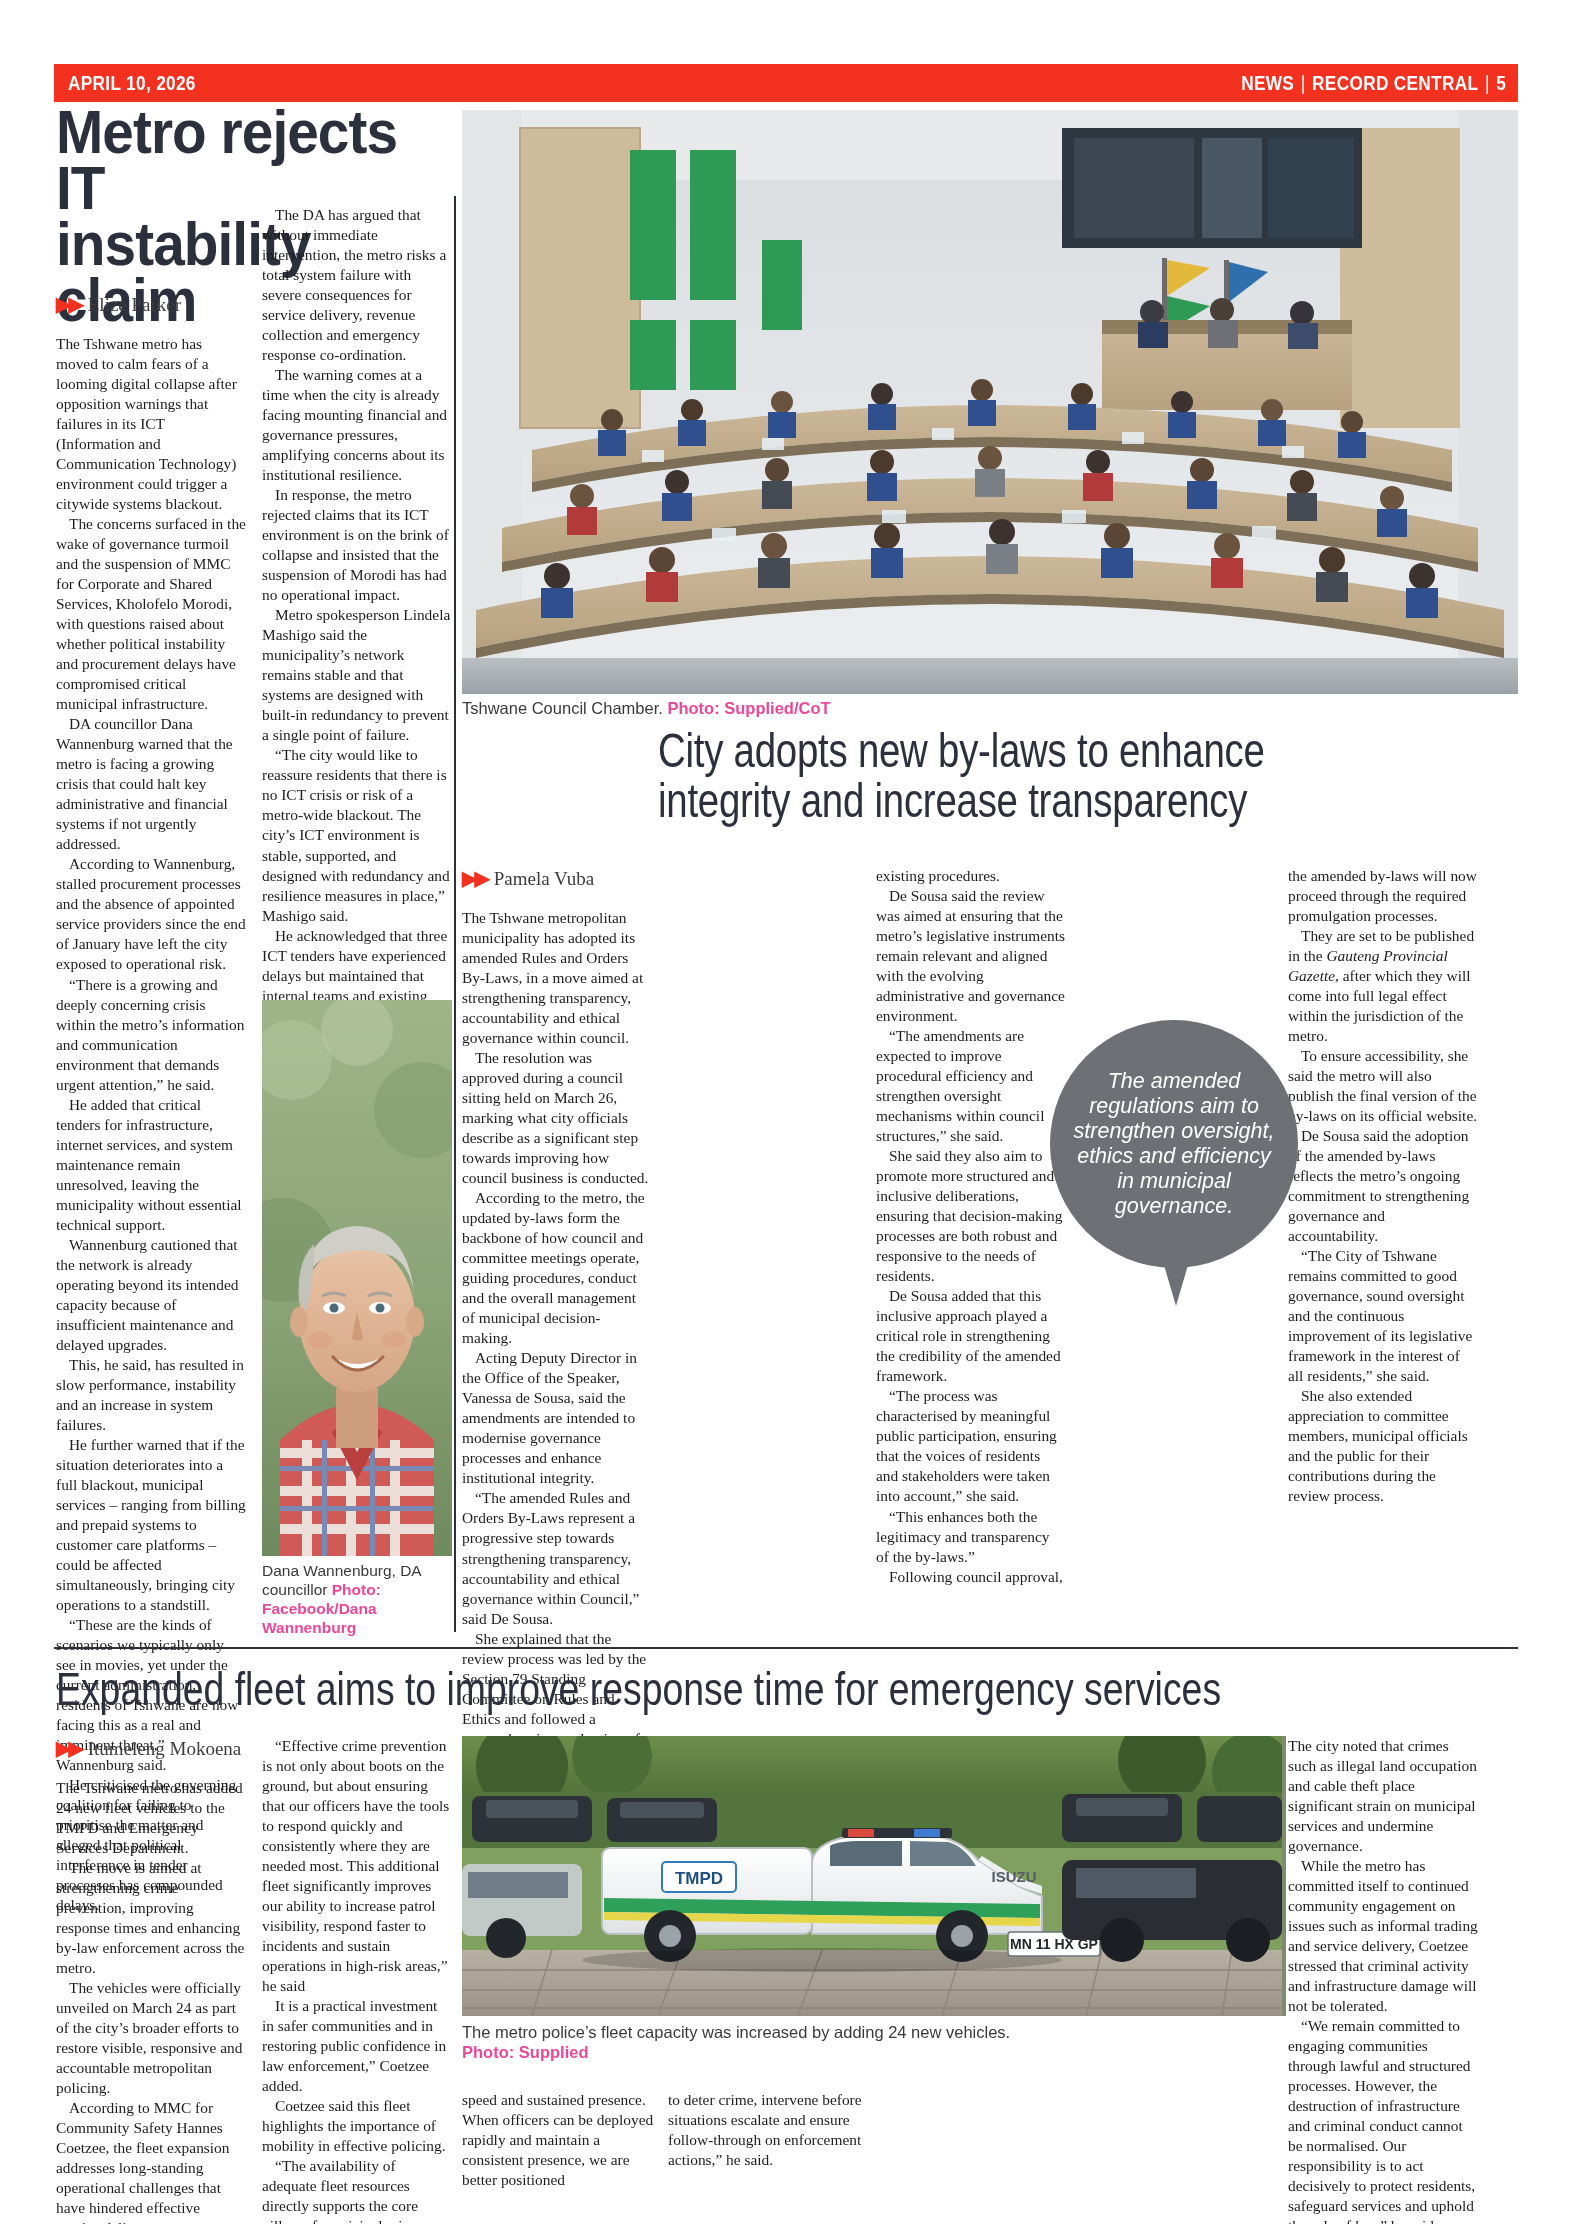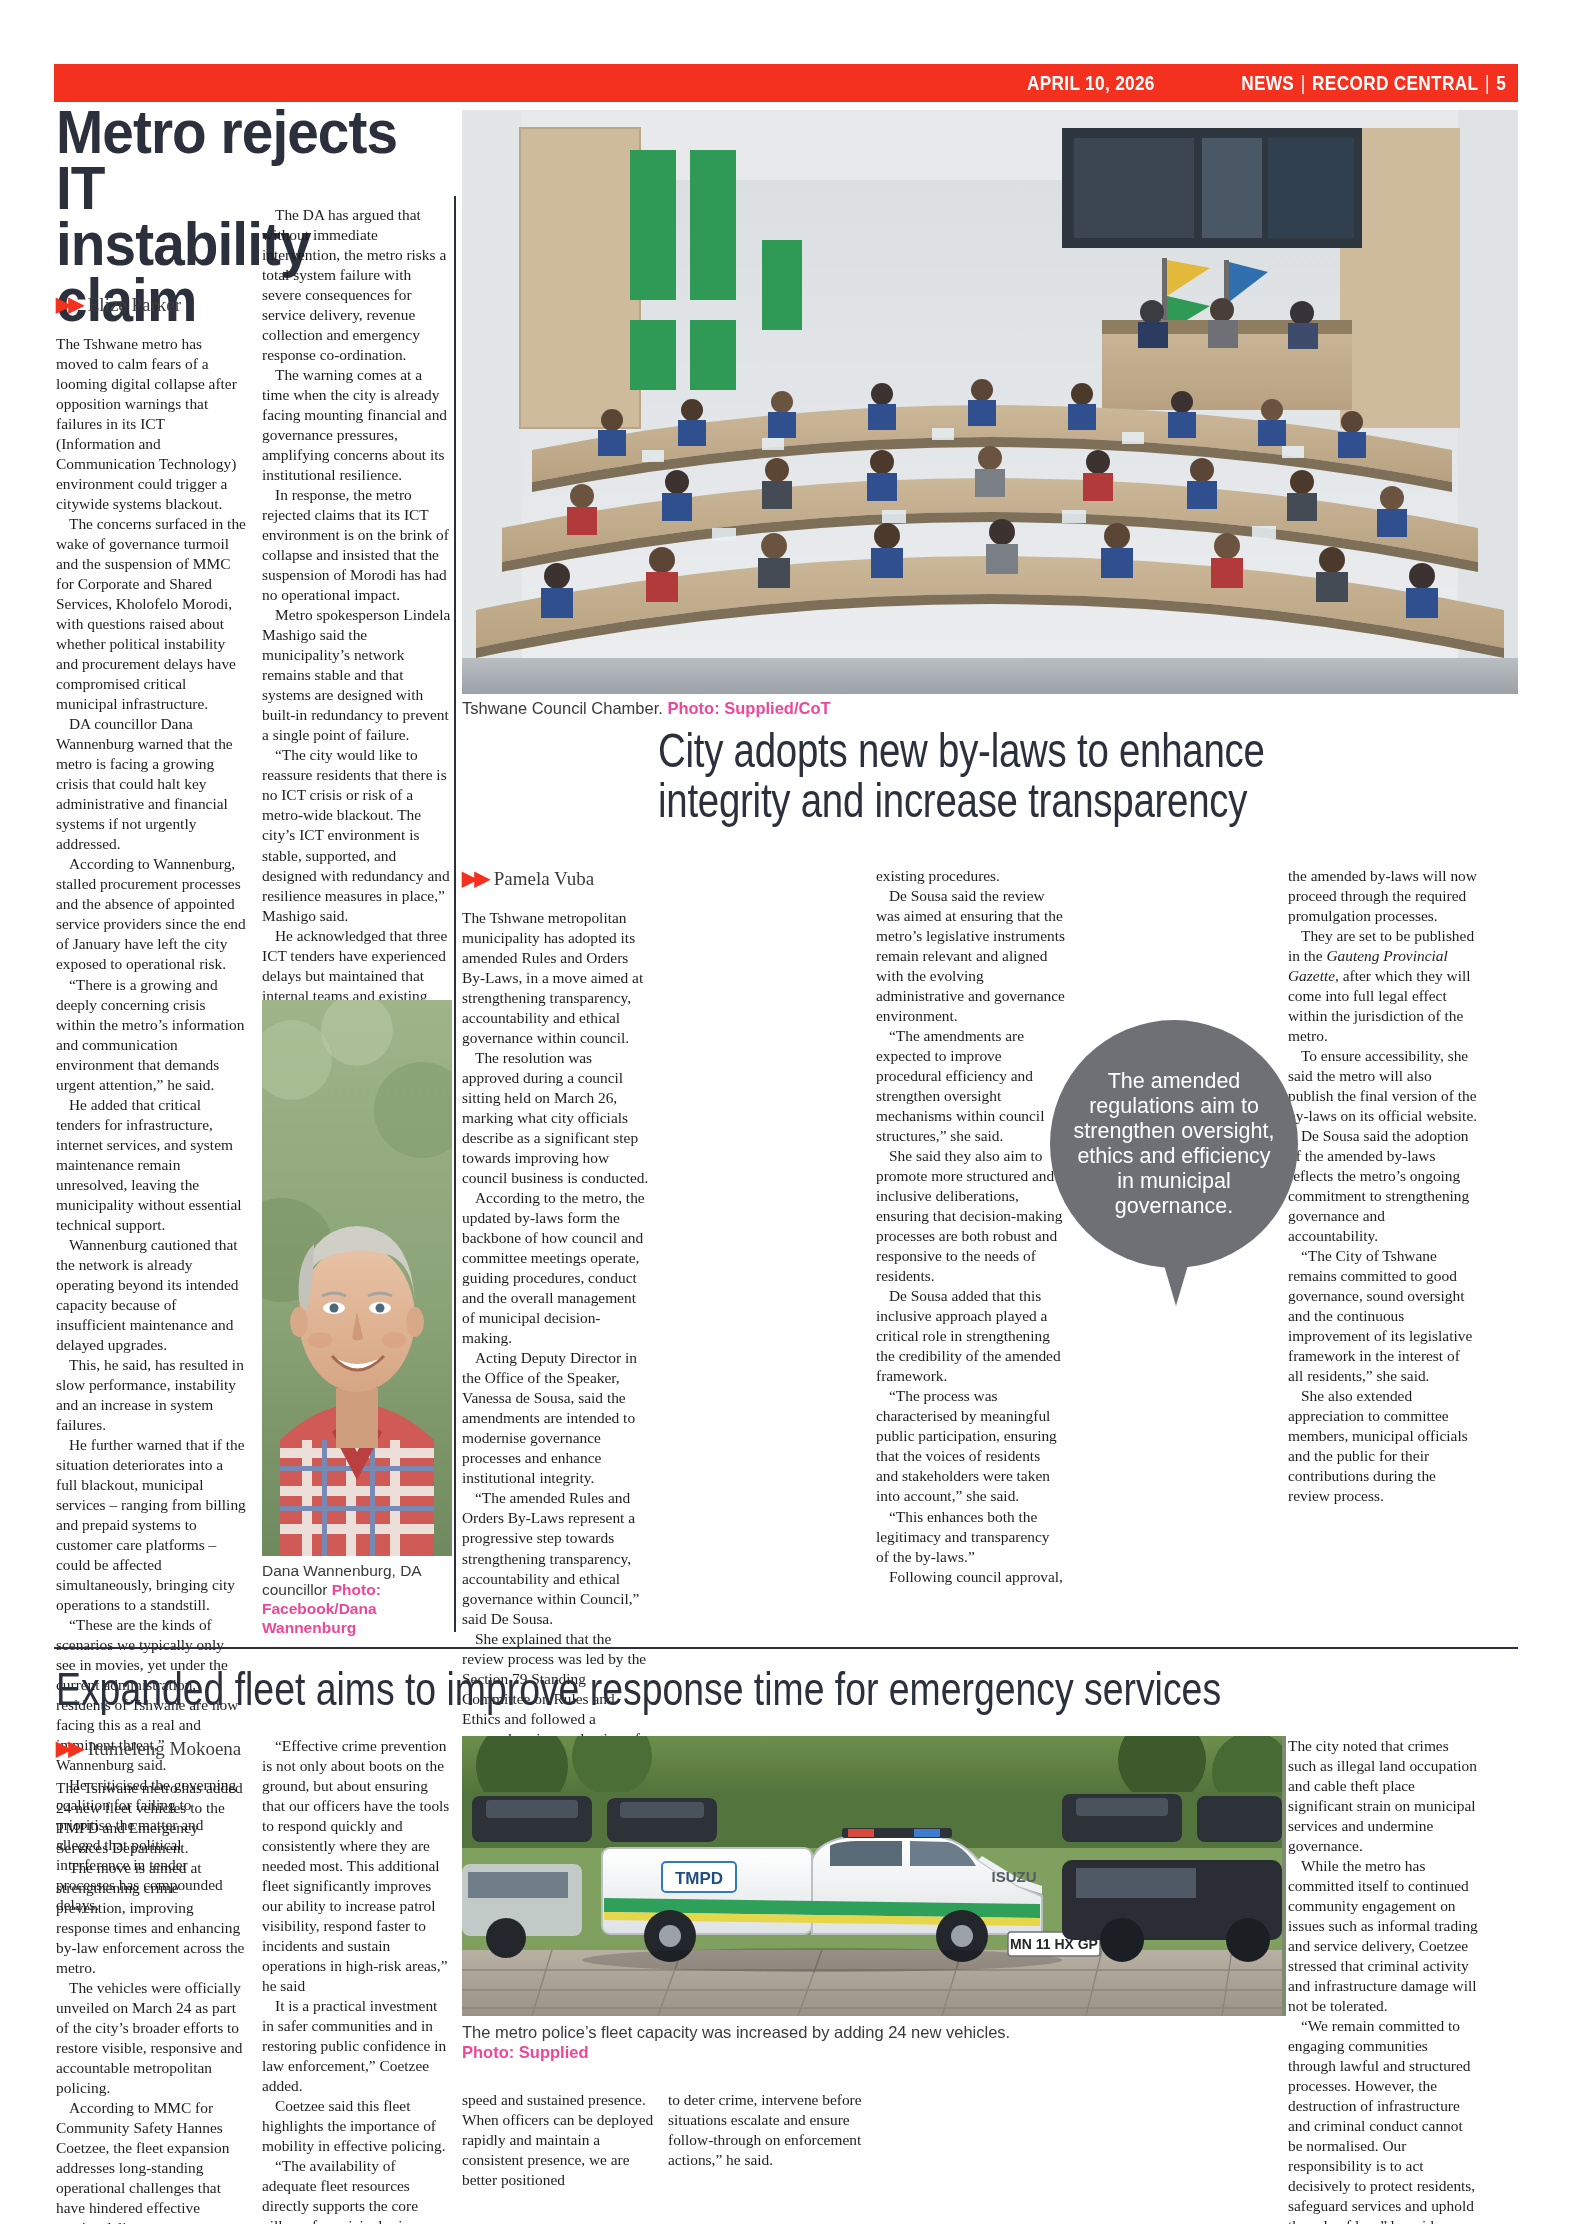--- a/index.html
+++ b/index.html
@@ -12,21 +12,21 @@
     position:relative;
     overflow:hidden;
   }
 
   .page { position:absolute; inset:0; }
 
   
   .masthead {
     position:absolute; left:54px; top:64px; width:1464px; height:38px;
     background:#f4301f;
-    display:flex; align-items:center; justify-content:flex-end;
+    display:flex; align-items:center; justify-content:space-between;
     padding:0 12px 0 14px;
   }
   .masthead-date, .masthead-right {
     color:#ffffff;
     font-family:"Liberation Sans", sans-serif;
     font-weight:bold;
     font-size:21px;
     letter-spacing:0.4px;
     transform: scaleX(0.82);
     transform-origin:left center;
@@ -113,21 +113,21 @@
   .a2-c1 .byline { margin-bottom:18px; }
 
   
   .img-dana {
     position:absolute; left:262px; top:1000px; width:190px; height:556px;
     overflow:hidden; background:#8fa37d;
   }
   .cap-dana { position:absolute; left:262px; top:1562px; width:196px; font-size:15.5px; }
 
   
-  .bubble-wrap { position:absolute; left:1046px; top:1020px; width:260px; height:310px; }
+  .bubble-wrap { position:absolute; left:1046px; top:1020px; width:260px; height:310px;font-style:italic; }
   .bubble {
     position:absolute; left:4px; top:0; width:248px; height:248px;
     border-radius:50%;
     background:#6e7075;
     display:flex; align-items:center; justify-content:center;
     text-align:center;
     padding:0 22px;
   }
   .bubble-txt {
     color:#ffffff;

